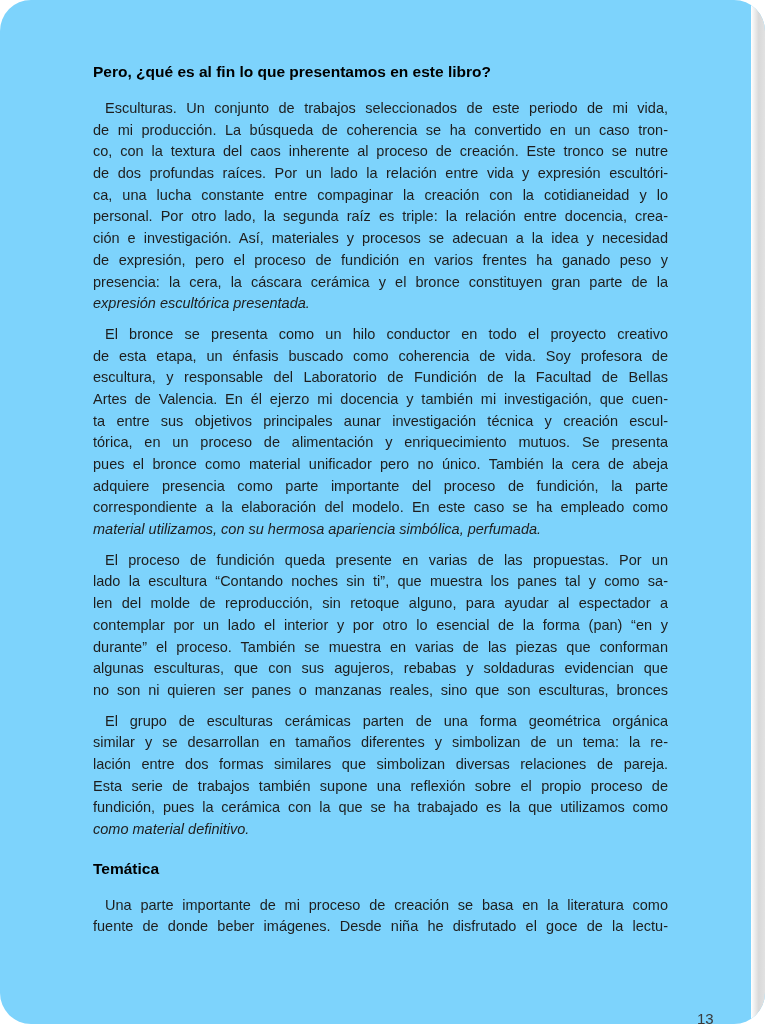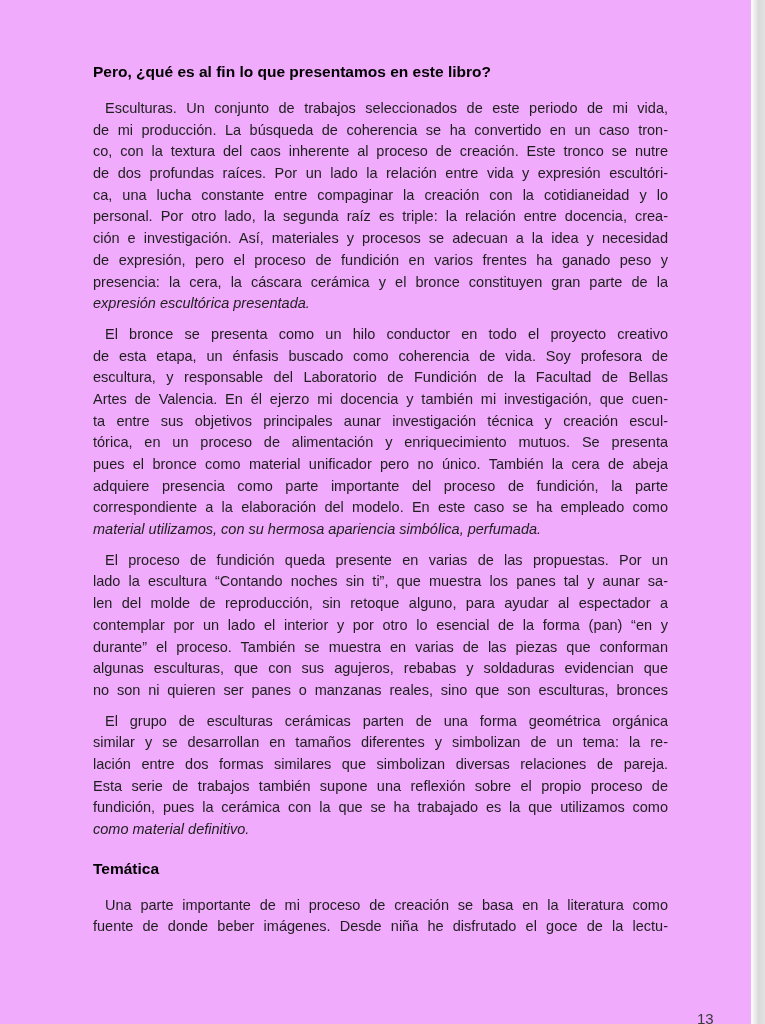--- a/index.html
+++ b/index.html
@@ -1,22 +1,23 @@
 <!DOCTYPE html>
 <html><head>
 <meta charset="utf-8">
 <style>
   html, body { margin: 0; padding: 0; background: #ffffff; }
   .page {
     position: relative;
     width: 765px;
     height: 1024px;
-    background: #f0abfc;
+    background: #7dd3fc;
     overflow: hidden;
     font-family: "Liberation Sans", sans-serif;
+    border-radius: 31px;
   }
   .content {
     position: absolute;
     left: 93px;
     top: 61px;
     width: 575px;
     color: #1e1e1e;
     font-size: 14.5px;
     line-height: 21.7px;
   }
@@ -80,21 +81,21 @@
         <div class="line">Artes de Valencia. En él ejerzo mi docencia y también mi investigación, que cuen-</div>
         <div class="line">ta entre sus objetivos principales aunar investigación técnica y creación escul-</div>
         <div class="line">tórica, en un proceso de alimentación y enriquecimiento mutuos. Se presenta</div>
         <div class="line">pues el bronce como material unificador pero no único. También la cera de abeja</div>
         <div class="line">adquiere presencia como parte importante del proceso de fundición, la parte</div>
         <div class="line">correspondiente a la elaboración del modelo. En este caso se ha empleado como</div>
         <div class="line last">material utilizamos, con su hermosa apariencia simbólica, perfumada.</div>
       </div>
       <div class="para">
         <div class="line first">El proceso de fundición queda presente en varias de las propuestas. Por un</div>
-        <div class="line">lado la escultura “Contando noches sin ti”, que muestra los panes tal y aunar sa-</div>
+        <div class="line">lado la escultura “Contando noches sin ti”, que muestra los panes tal y como sa-</div>
         <div class="line">len del molde de reproducción, sin retoque alguno, para ayudar al espectador a</div>
         <div class="line">contemplar por un lado el interior y por otro lo esencial de la forma (pan) “en y</div>
         <div class="line">durante” el proceso. También se muestra en varias de las piezas que conforman</div>
         <div class="line">algunas esculturas, que con sus agujeros, rebabas y soldaduras evidencian que</div>
         <div class="line">no son ni quieren ser panes o manzanas reales, sino que son esculturas, bronces</div>
       </div>
       <div class="para">
         <div class="line first">El grupo de esculturas cerámicas parten de una forma geométrica orgánica</div>
         <div class="line">similar y se desarrollan en tamaños diferentes y simbolizan de un tema: la re-</div>
         <div class="line">lación entre dos formas similares que simbolizan diversas relaciones de pareja.</div>

